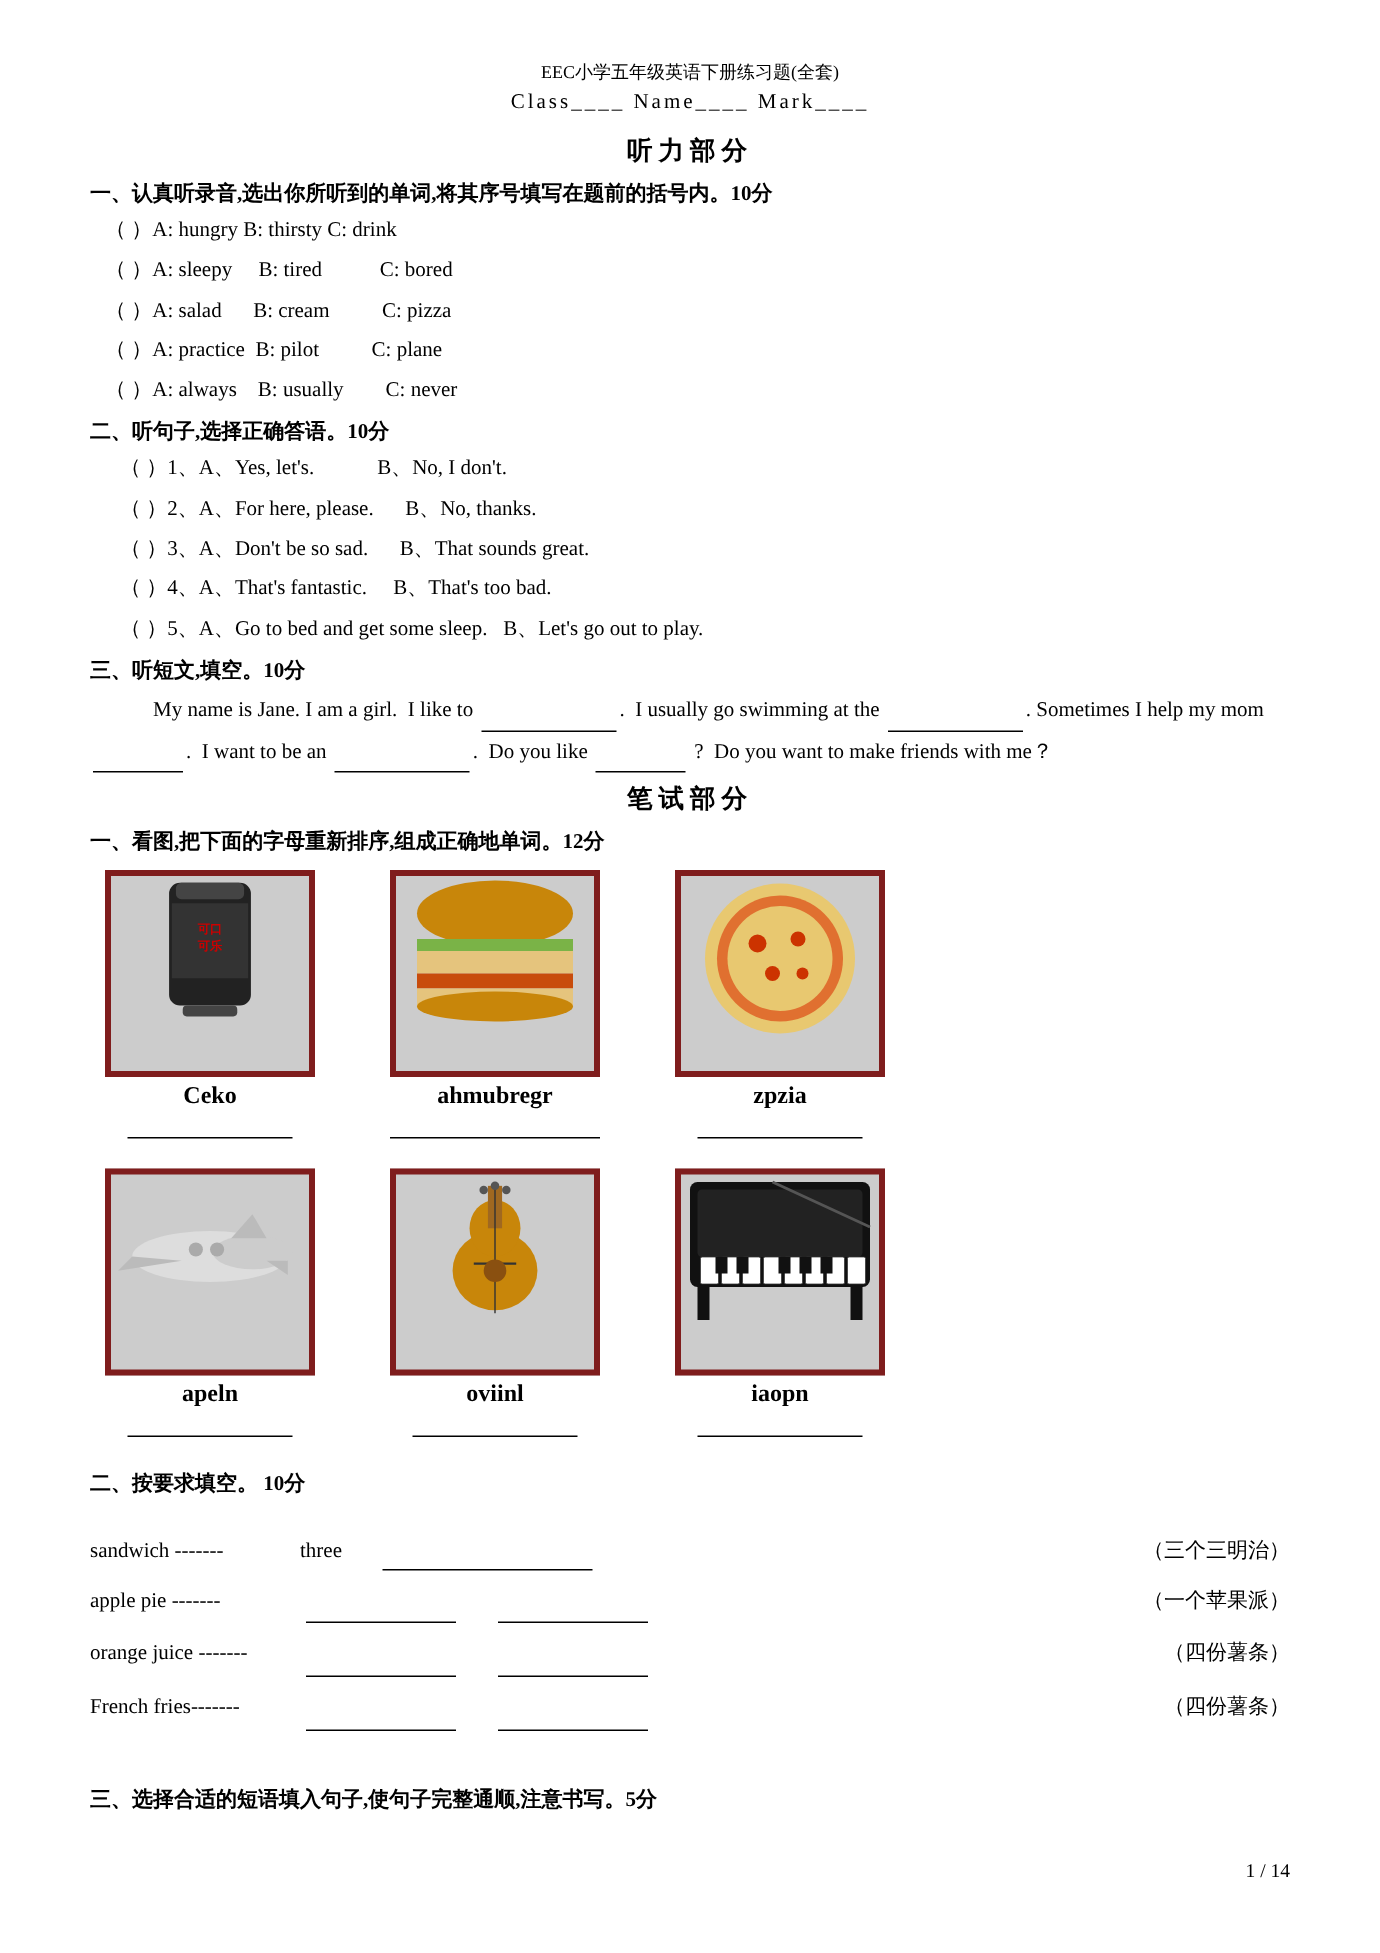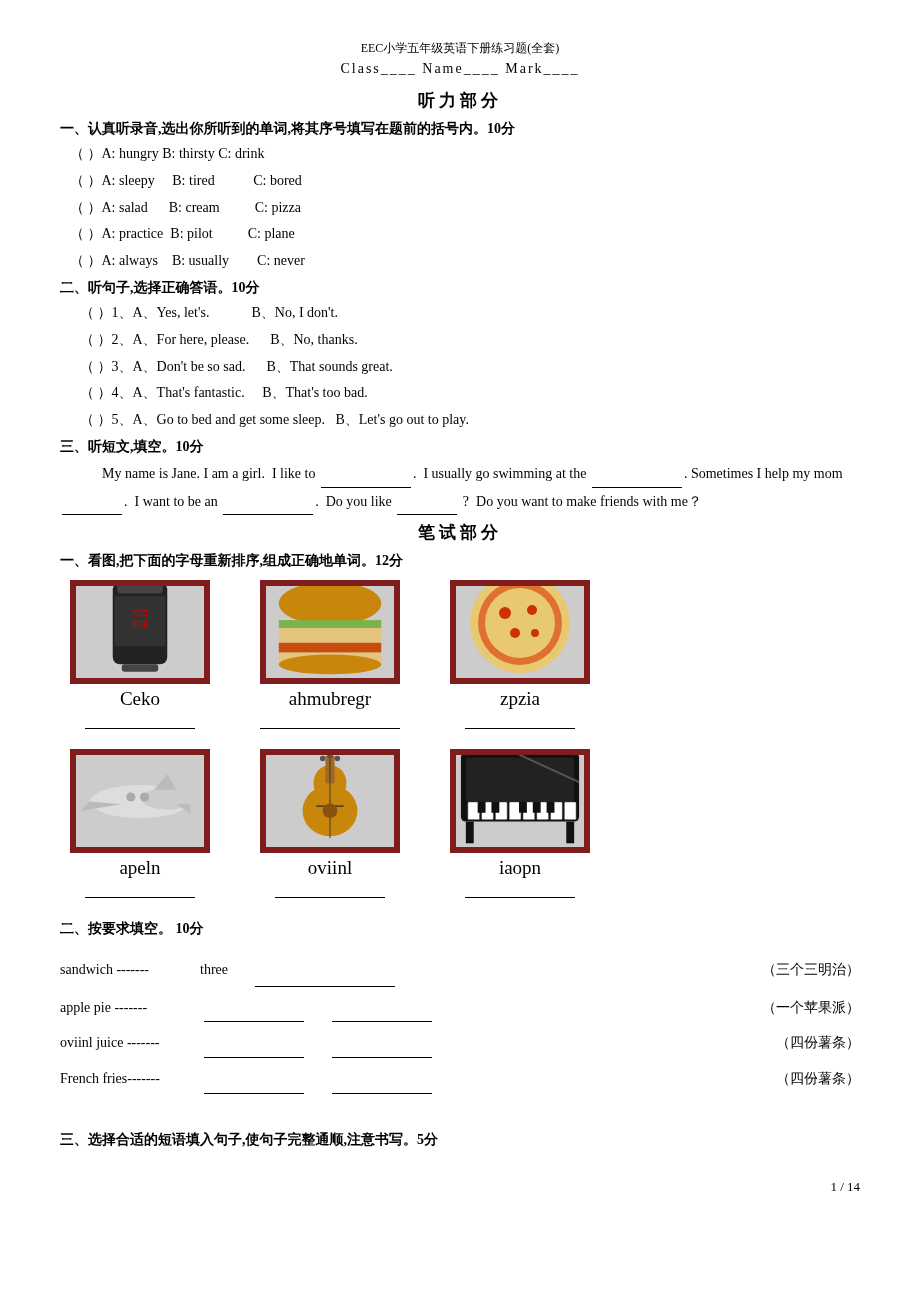--- a/index.html
+++ b/index.html
@@ -65,35 +65,36 @@
       margin: 10px 0 4px 0;
     }
     .image-item {
       display: flex;
       flex-direction: column;
       align-items: center;
       width: 160px;
     }
     .image-placeholder {
       width: 140px;
-      height: 104px;
+      height: 138px;
       background: #ccc;
-      border: 6px solid #7f1d1d;
-      display: flex;
-      align-items: flex-end;
+      border: 4px solid #7f1d1d;
+      display: flex;
+      align-items: flex-start;
       justify-content: center;
       font-size: 11px;
       color: #555;
       overflow: hidden;
       position: relative;
     }
     .image-label {
-      font-size: 19px;
+      font-size: 16px;
       margin-top: 4px;
       text-align: center;
+      font-weight: bold;
     }
     .answer-line {
       display: inline-block;
       border-bottom: 1px solid #000;
       min-width: 100px;
       margin: 2px 4px;
       vertical-align: bottom;
     }
     .answer-line-wide {
       display: inline-block;
@@ -125,21 +126,21 @@
       margin-bottom: 4px;
       line-height: 1.9;
     }
     .table-row-item .label {
       min-width: 140px;
     }
     .table-row-item .blanks {
       flex: 1;
       display: flex;
       gap: 20px;
-      align-items: flex-start;
+      align-items: flex-end;
     }
     .table-row-item .chinese {
       min-width: 120px;
       text-align: right;
     }
     .page-number {
       text-align: right;
       margin-top: 30px;
       font-size: 13px;
     }
@@ -325,21 +326,21 @@
     </div>
     <div class="table-row-item">
       <span class="label">apple pie -------</span>
       <span class="blanks">
         <span class="answer-line">&nbsp;</span>
         <span class="answer-line">&nbsp;</span>
       </span>
       <span class="chinese">（一个苹果派）</span>
     </div>
     <div class="table-row-item">
-      <span class="label">oviinl juice -------</span>
+      <span class="label">orange juice -------</span>
       <span class="blanks">
         <span class="answer-line">&nbsp;</span>
         <span class="answer-line">&nbsp;</span>
       </span>
       <span class="chinese">（四份薯条）</span>
     </div>
     <div class="table-row-item">
       <span class="label">French fries-------</span>
       <span class="blanks">
         <span class="answer-line">&nbsp;</span>

